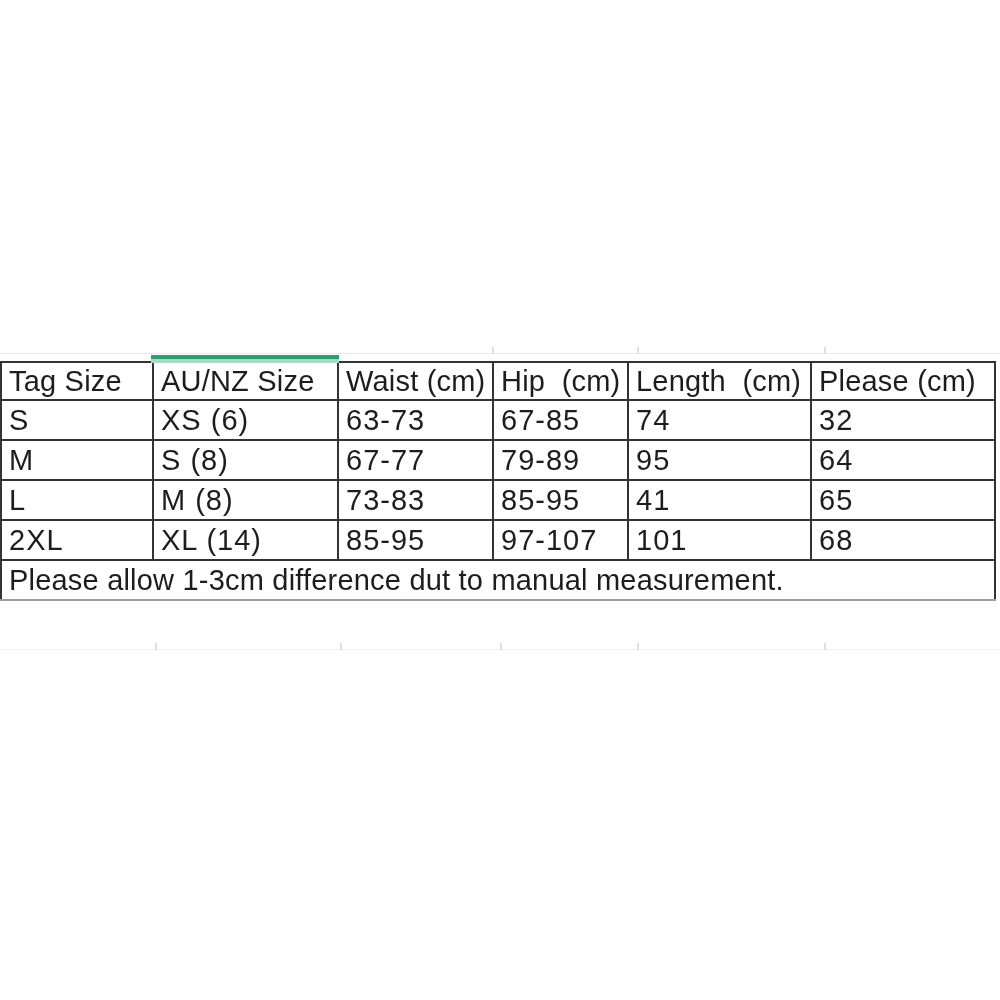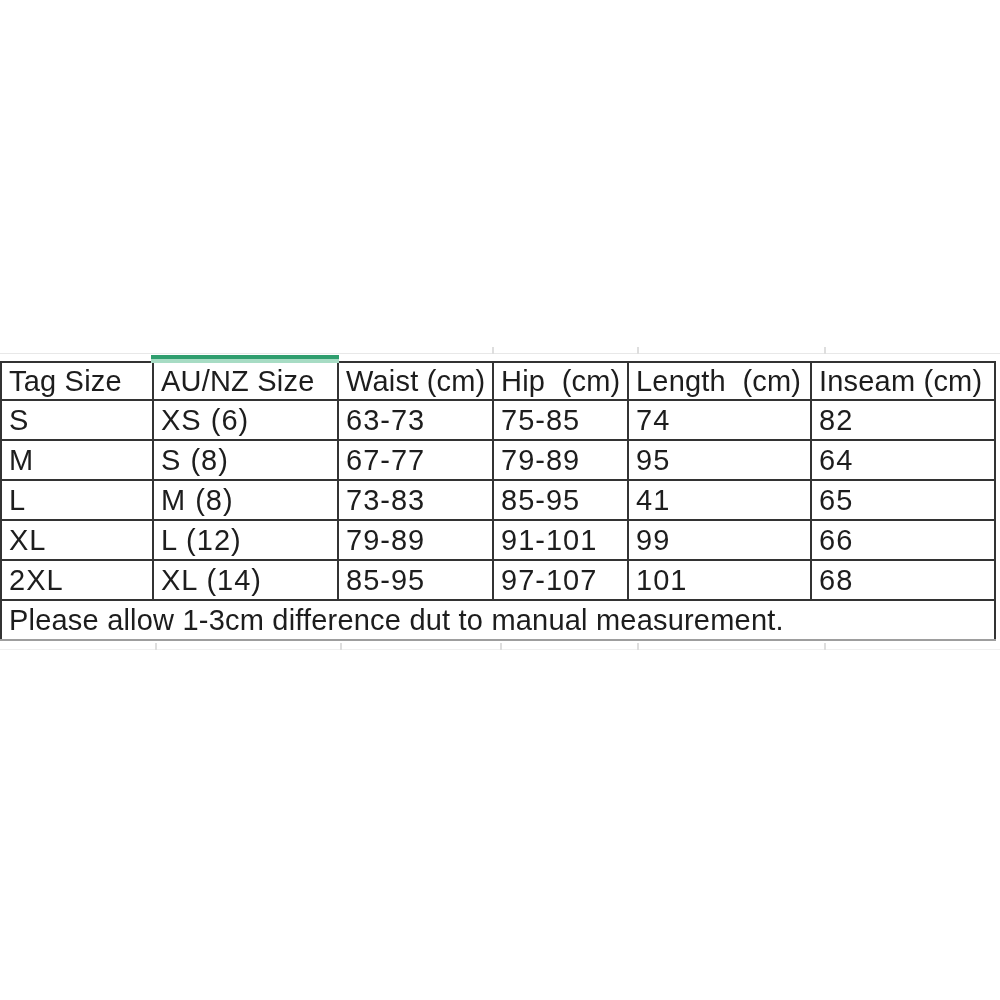--- a/index.html
+++ b/index.html
@@ -112,55 +112,47 @@
       <col style="width:183px">
       <col style="width:184px">
     </colgroup>
     <thead>
       <tr>
         <th>Tag Size</th>
         <th>AU/NZ Size</th>
         <th>Waist (cm)</th>
         <th>Hip  (cm)</th>
         <th>Length  (cm)</th>
-        <th>Inseam (cm)</th>
+        <th>Please (cm)</th>
       </tr>
     </thead>
     <tbody>
       <tr>
         <td>S</td>
         <td>XS (6)</td>
         <td>63-73</td>
-        <td>75-85</td>
+        <td>67-85</td>
         <td>74</td>
-        <td>82</td>
+        <td>32</td>
       </tr>
       <tr>
         <td>M</td>
         <td>S (8)</td>
         <td>67-77</td>
         <td>79-89</td>
         <td>95</td>
         <td>64</td>
       </tr>
       <tr>
         <td>L</td>
         <td>M (8)</td>
         <td>73-83</td>
         <td>85-95</td>
         <td>41</td>
         <td>65</td>
-      </tr>
-      <tr>
-        <td>XL</td>
-        <td>L (12)</td>
-        <td>79-89</td>
-        <td>91-101</td>
-        <td>99</td>
-        <td>66</td>
       </tr>
       <tr>
         <td>2XL</td>
         <td>XL (14)</td>
         <td>85-95</td>
         <td>97-107</td>
         <td>101</td>
         <td>68</td>
       </tr>
     </tbody>

